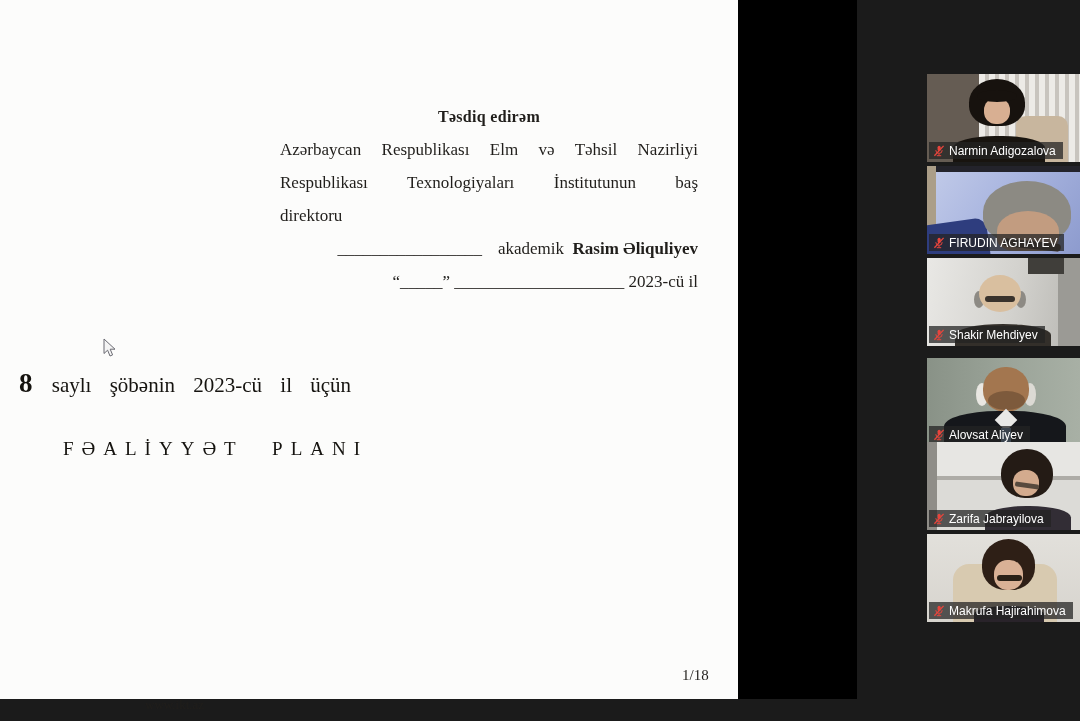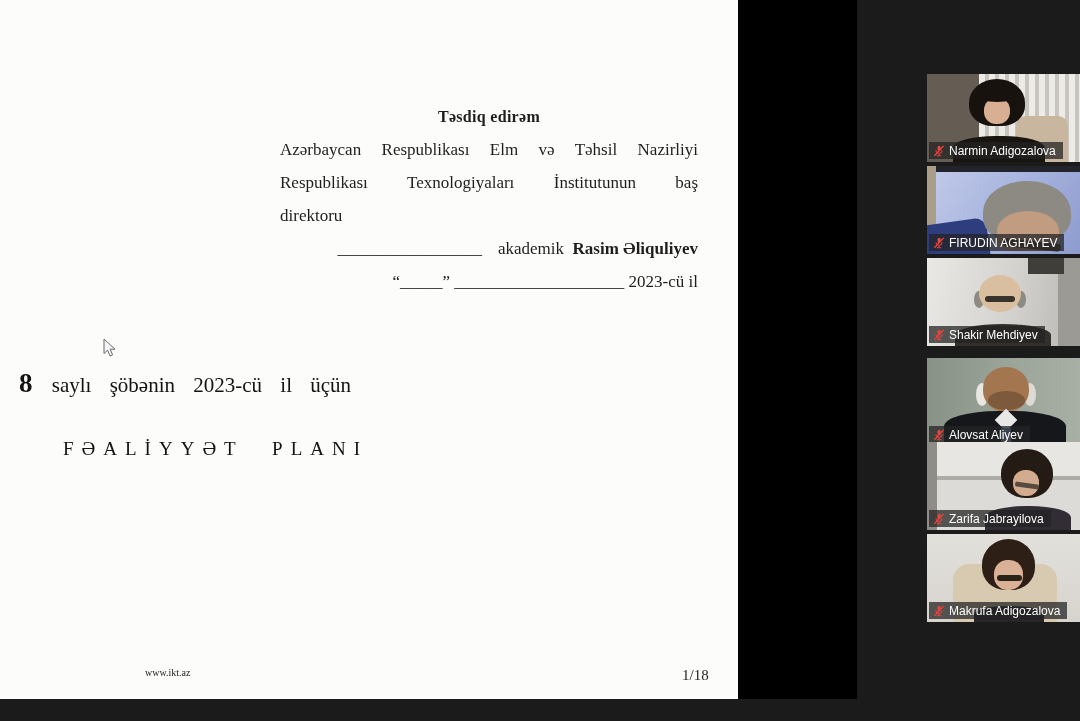--- a/index.html
+++ b/index.html
@@ -20,21 +20,21 @@
   .appr-right{text-align:right;}
   .sig-gap{display:inline-block;width:16px;}
   .sig-name{font-weight:bold;}
 
   .dept{position:absolute;left:19px;top:368px;white-space:nowrap;word-spacing:13px;
         font-size:21px;color:#15130f;}
   .dept-num{font-weight:bold;font-size:27px;letter-spacing:1px;}
   .plan-title{position:absolute;left:63px;top:438px;font-size:19px;letter-spacing:8px;
               word-spacing:16px;color:#15130f;white-space:nowrap;}
 
-  .footer-url{position:absolute;left:145px;top:667px;font-size:10px;}
+  .footer-url{position:absolute;left:145px;top:697px;font-size:13px;}
   .footer-page{position:absolute;left:682px;top:667px;font-size:15px;}
 
   .cursor{position:absolute;left:103px;top:338px;width:14px;height:20px;}
 
   
   .participants{position:absolute;left:857px;top:0;width:223px;height:721px;background:#1b1b1b;}
   .tile{position:absolute;left:70px;width:153px;height:88px;background:#4d7c0f;overflow:hidden;}
   .t1{top:74px;} .t2{top:166px;} .t3{top:258px;} .t4{top:358px;} .t5{top:442px;} .t6{top:534px;}
   .art{position:absolute;inset:0;overflow:hidden;}
   .art div{position:absolute;}
@@ -256,18 +256,18 @@
           <div class="body"></div>
       </div>
       <div class="nameplate">
         <svg class="mic" viewBox="0 0 12 12">
           <rect x="4.6" y="0.8" width="3" height="5.2" rx="1.5" fill="#e8453c"></rect>
           <path d="M2.8 5.2 a3.2 3.2 0 0 0 6.4 0" fill="none" stroke="#e8453c" stroke-width="1"></path>
           <line x1="6" y1="8.6" x2="6" y2="10.4" stroke="#e8453c" stroke-width="1"></line>
           <line x1="3.8" y1="10.7" x2="8.2" y2="10.7" stroke="#e8453c" stroke-width="1"></line>
           <line x1="1.4" y1="10.8" x2="10.6" y2="0.9" stroke="#e8453c" stroke-width="1.3"></line>
         </svg>
-        <span>Makrufa Adigozalova</span>
+        <span>Makrufa Hajirahimova</span>
       </div>
     </div>
 
   </aside>
 </div>
 
 </body></html>

